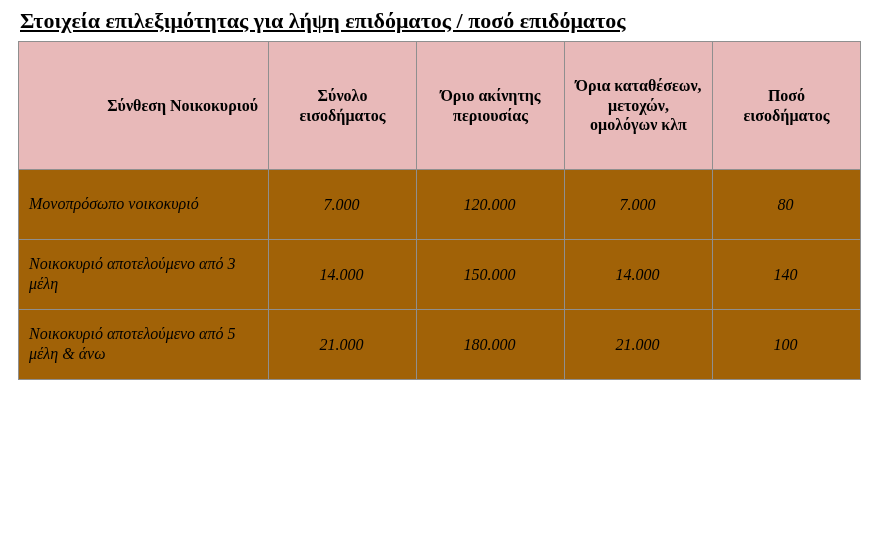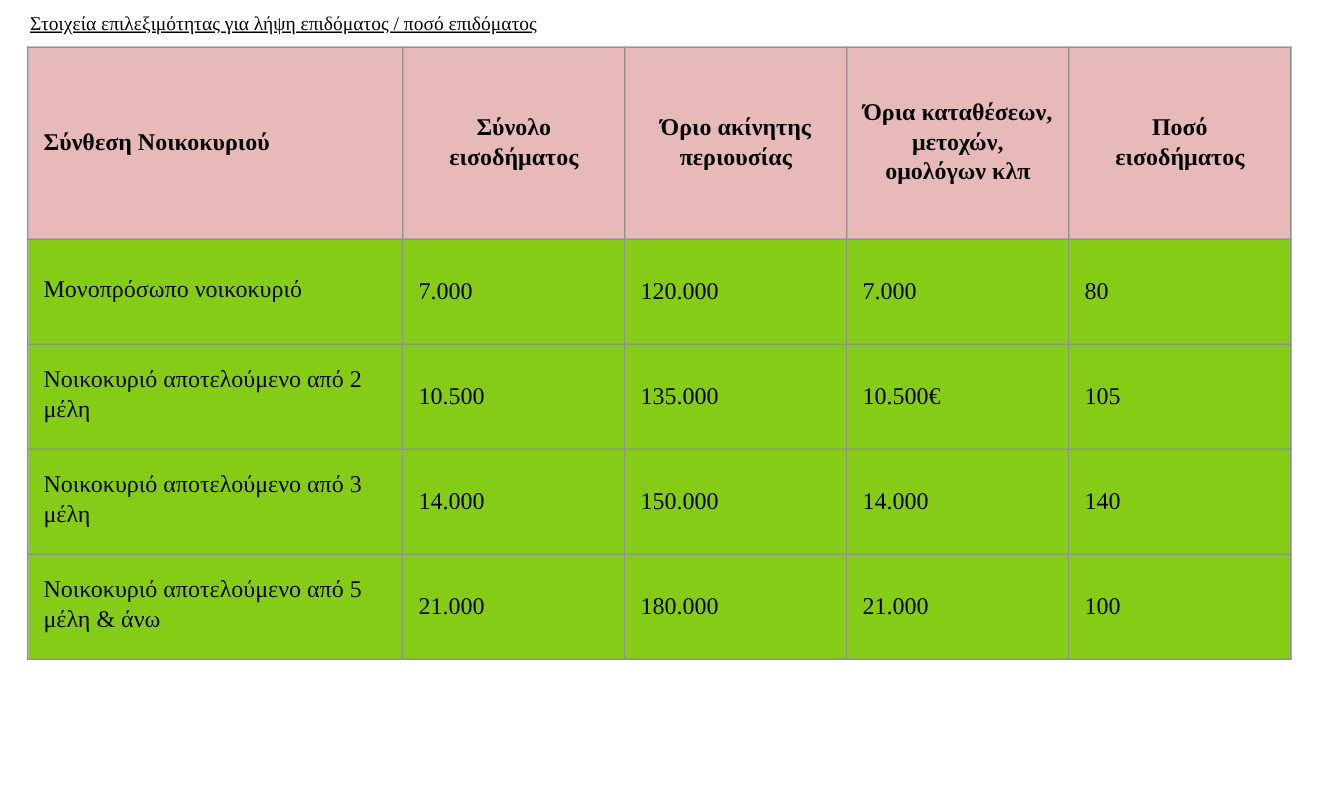--- a/index.html
+++ b/index.html
@@ -16,22 +16,22 @@
   }
   .page {
     width: 880px;
     height: 535px;
     position: relative;
     box-sizing: border-box;
     padding: 8px 14px 0 14px;
   }
   .doc-title {
     font-family: "Liberation Serif", serif;
-    font-size: 13px;
-    font-weight: normal;
+    font-size: 22px;
+    font-weight: bold;
     letter-spacing: 0px;
     text-decoration: underline;
     margin: 0 0 7px 6px;
     white-space: nowrap;
   }
   table.benefit-table {
     border-collapse: collapse;
     table-layout: fixed;
     width: 842px;
     margin-left: 4px;
@@ -45,39 +45,40 @@
   }
   thead th {
     background: #e8b9b9;
     font-family: "Liberation Serif", serif;
     font-weight: bold;
     padding: 6px 10px;
     height: 128px;
     box-sizing: border-box;
   }
   th.col-household {
-    text-align: left;
+    text-align: right;
     vertical-align: middle;
   }
   th.col-center {
     text-align: center;
   }
   tbody td {
     padding: 8px 10px;
     height: 70px;
     box-sizing: border-box;
-    background: #84cc16;
+    background: #a16207;
+    font-style: italic;
   }
   td.cell-household {
     text-align: left;
     vertical-align: top;
     padding-top: 7px;
   }
   td.cell-num {
-    text-align: left;
+    text-align: center;
     vertical-align: middle;
     padding-right: 12px;
   }
   .col-w1 { width: 250px; }
   .col-w2 { width: 148px; }
   .col-w3 { width: 148px; }
   .col-w4 { width: 148px; }
   .col-w5 { width: 148px; }
 </style>
 </head>
@@ -106,27 +107,20 @@
     </thead>
     <tbody>
       <tr>
         <td class="cell-household">Μονοπρόσωπο νοικοκυριό</td>
         <td class="cell-num">7.000</td>
         <td class="cell-num">120.000</td>
         <td class="cell-num">7.000</td>
         <td class="cell-num">80</td>
       </tr>
       <tr>
-        <td class="cell-household">Νοικοκυριό αποτελούμενο από 2 μέλη</td>
-        <td class="cell-num">10.500</td>
-        <td class="cell-num">135.000</td>
-        <td class="cell-num">10.500€</td>
-        <td class="cell-num">105</td>
-      </tr>
-      <tr>
         <td class="cell-household">Νοικοκυριό αποτελούμενο από 3 μέλη</td>
         <td class="cell-num">14.000</td>
         <td class="cell-num">150.000</td>
         <td class="cell-num">14.000</td>
         <td class="cell-num">140</td>
       </tr>
       <tr>
         <td class="cell-household">Νοικοκυριό αποτελούμενο από 5 μέλη &amp; άνω</td>
         <td class="cell-num">21.000</td>
         <td class="cell-num">180.000</td>

